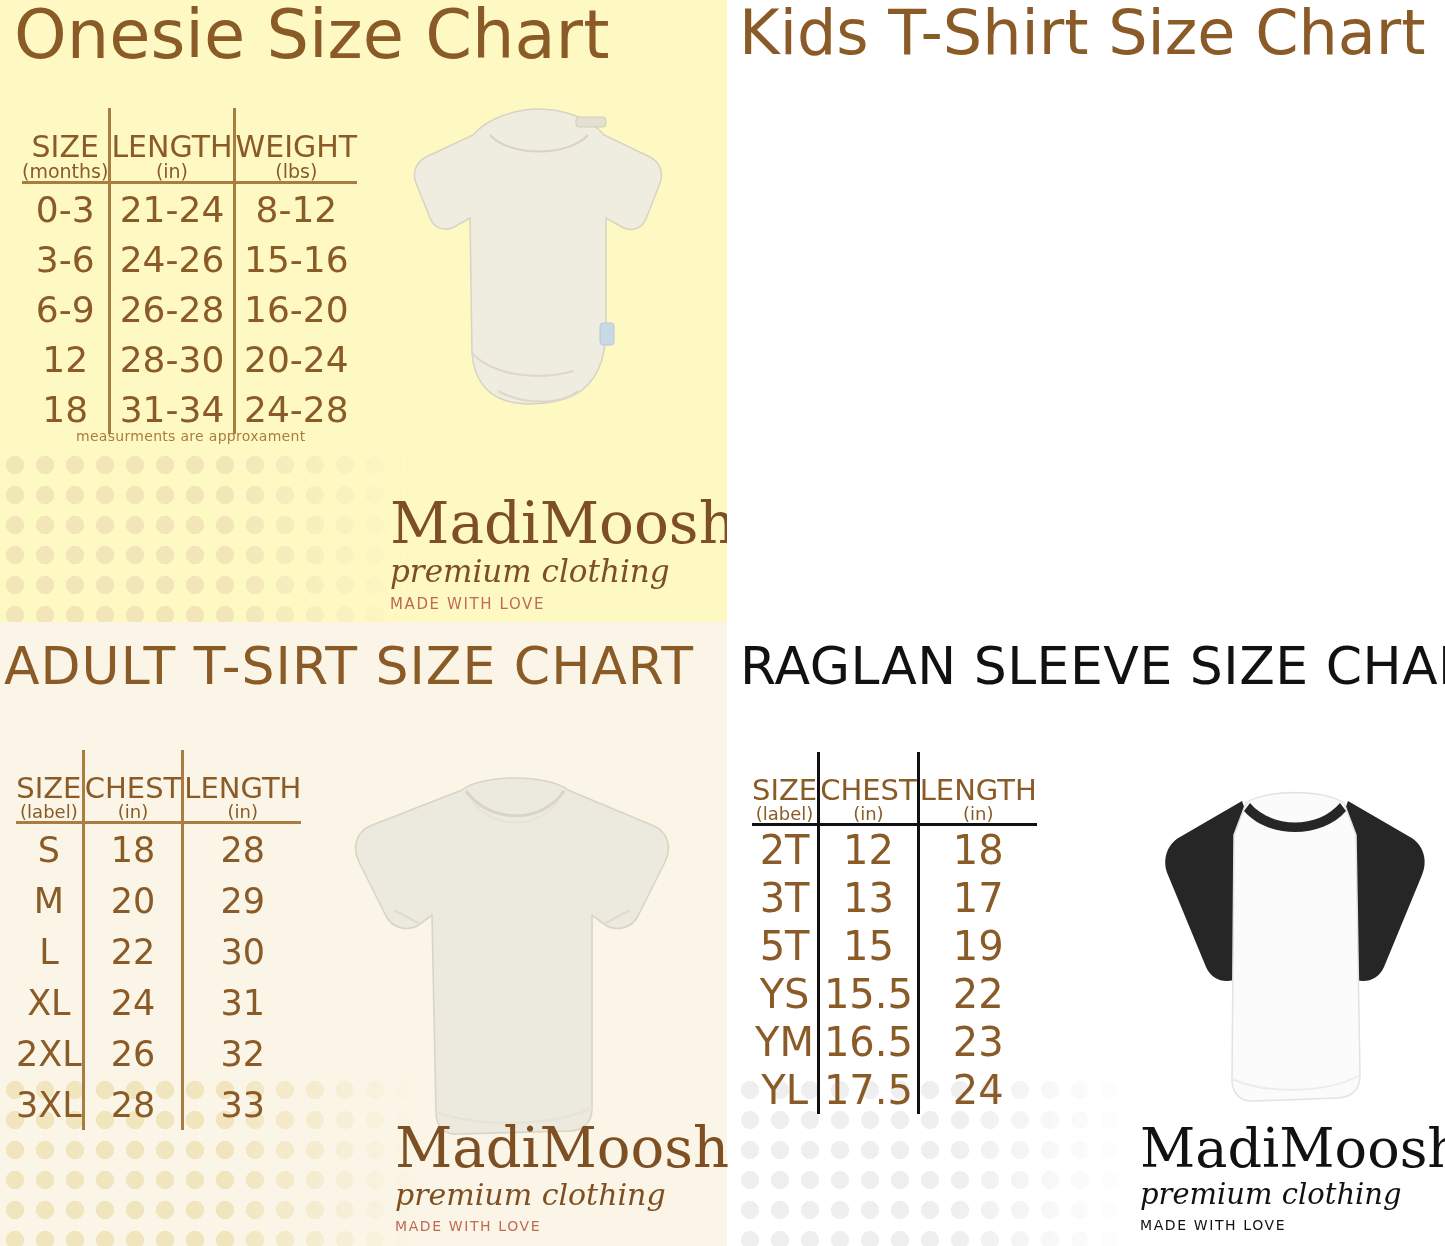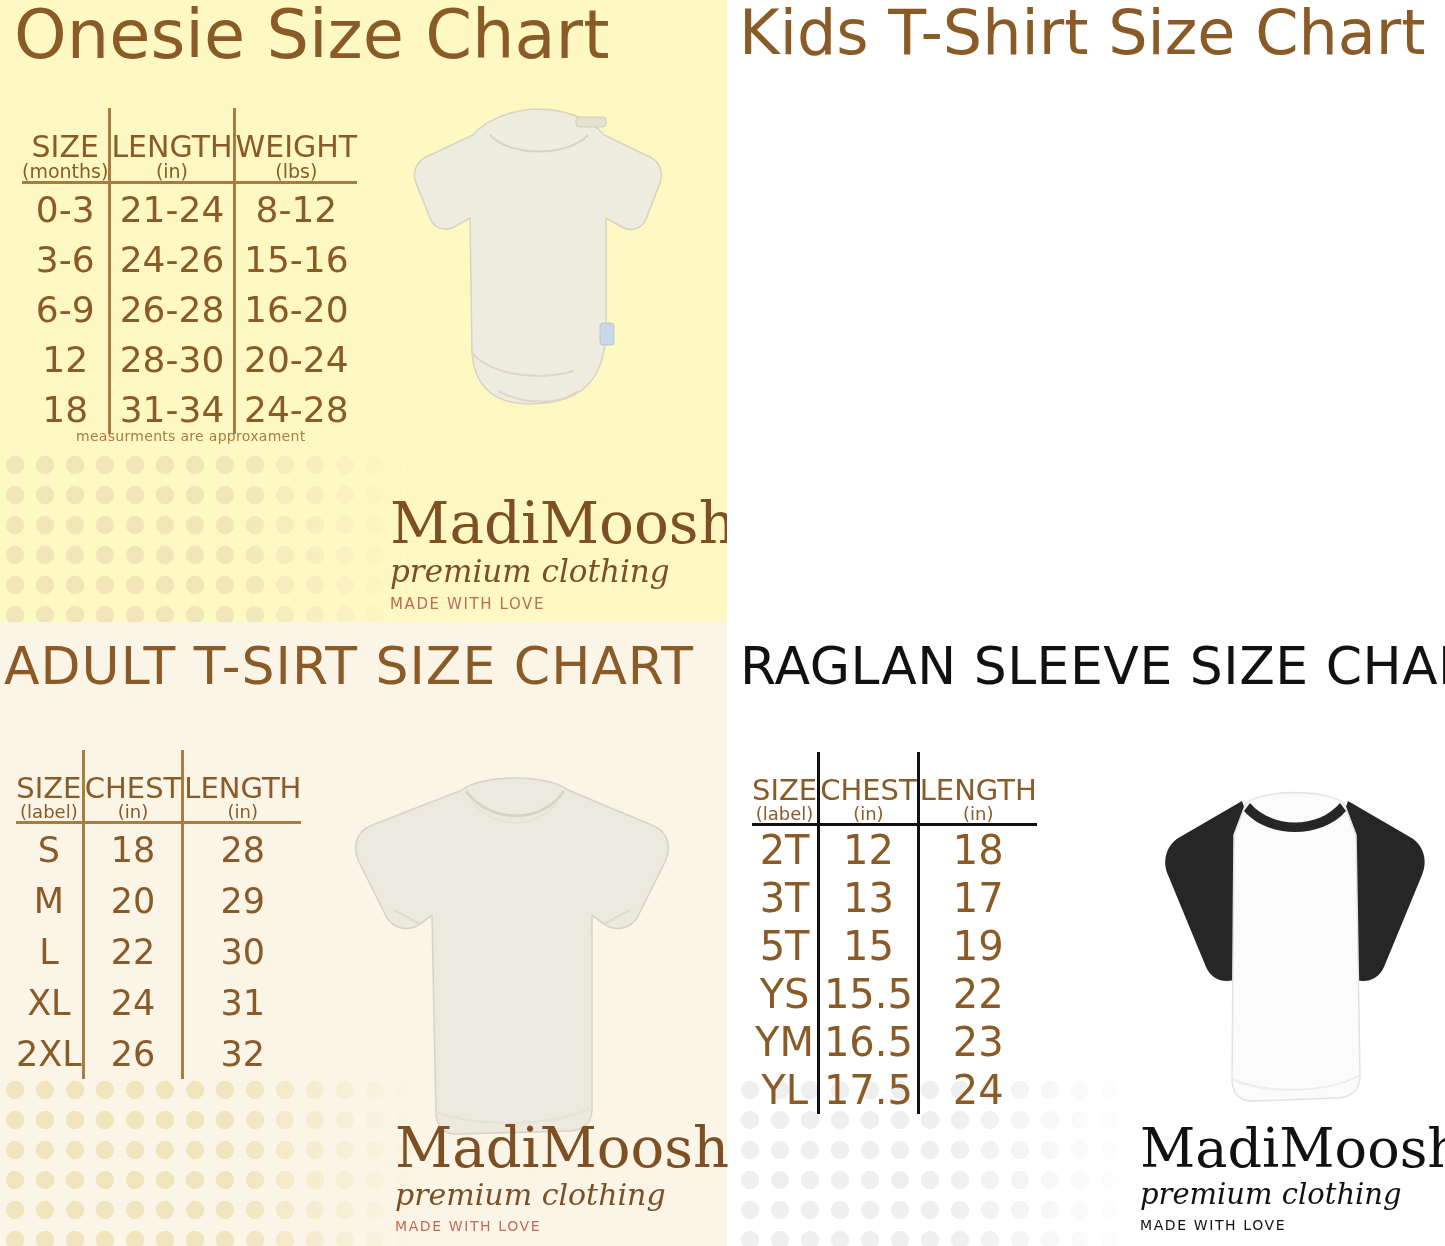--- a/index.html
+++ b/index.html
@@ -309,20 +309,25 @@
       <tr>
         <td class="colsep">XL</td>
         <td class="colsep">24</td>
         <td>31</td>
       </tr>
       <tr>
         <td class="colsep">2XL</td>
         <td class="colsep">26</td>
         <td>32</td>
       </tr>
+      <tr>
+        <td class="colsep">3XL</td>
+        <td class="colsep">28</td>
+        <td>33</td>
+      </tr>
     </tbody>
   </table>
 
   <svg class="garment g-adult" width="370" height="400" viewBox="0 0 370 400">
     <g fill="#eceade" stroke="#d9d5c6" stroke-width="1.6">
       <path d="M132 30 C152 14 218 14 238 30 L324 66 C338 72 342 88 335 102 L308 156 C301 169 285 172 274 164 L262 155 L262 348 C262 362 254 370 240 371 L128 374 C114 375 106 366 106 352 L102 155 L90 164 C79 172 63 169 56 156 L29 102 C22 88 26 72 40 66 Z"></path>
     </g>
     <path d="M136 31 C160 64 212 64 234 31" fill="none" stroke="#d9d5c6" stroke-width="3"></path>
     <path d="M141 40 C163 70 208 70 229 40" fill="none" stroke="#e6e3d6" stroke-width="2"></path>
     <path d="M106 352 C152 368 224 366 262 348" fill="none" stroke="#e6e3d6" stroke-width="2"></path>

